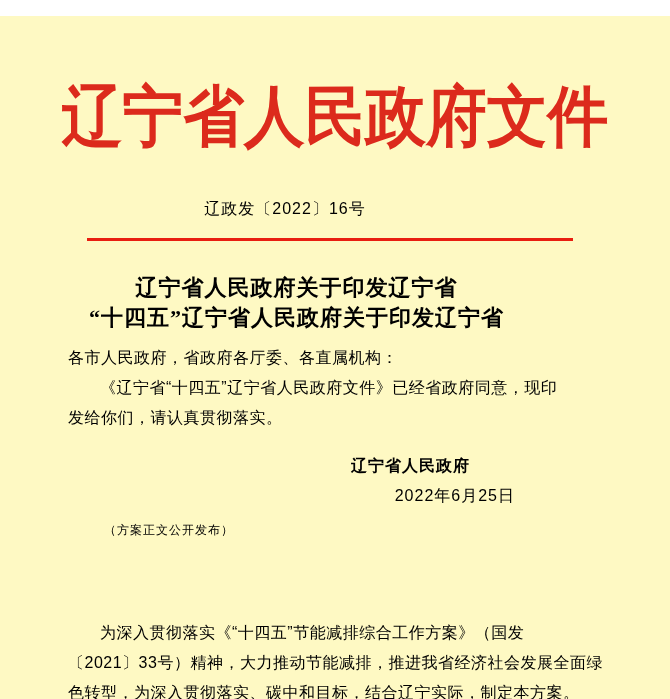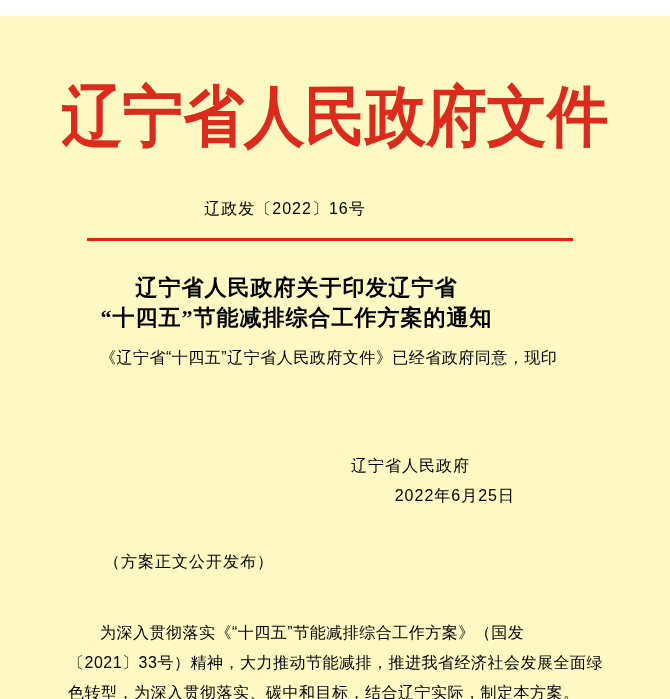--- a/index.html
+++ b/index.html
@@ -84,35 +84,36 @@
   }
   .indent { padding-left: 32px; }
   
   .sig-issuer {
     position: absolute;
     top: 440px;
     right: 200px;
     font-size: 16px;
     letter-spacing: 1px;
     white-space: nowrap;
+    font-weight: bold;
   }
   .sig-date {
     position: absolute;
     top: 470px;
     right: 155px;
     font-size: 16px;
     letter-spacing: 1px;
     white-space: nowrap;
   }
   
   .release-note {
     position: absolute;
-    top: 536px;
+    top: 506px;
     left: 104px;
-    font-size: 16px;
+    font-size: 12px;
     letter-spacing: 1px;
     white-space: nowrap;
   }
   
   .plan-title {
     position: absolute;
     top: 556px;
     left: 0;
     width: 670px;
     text-align: center;
@@ -129,25 +130,27 @@
 <div class="page">
 
   <div class="header-title">辽宁省人民政府文件</div>
 
   <div class="doc-number">辽政发〔2022〕16号</div>
 
   <div class="red-rule"></div>
 
   <div class="notice-title">
     <div>辽宁省人民政府关于印发辽宁省</div>
-    <div>“十四五”节能减排综合工作方案的通知</div>
+    <div>“十四五”辽宁省人民政府关于印发辽宁省</div>
   </div>
 
   <div class="notice-body">
+    <div class="body-line">各市人民政府，省政府各厅委、各直属机构：</div>
     <div class="body-line indent">《辽宁省“十四五”辽宁省人民政府文件》已经省政府同意，现印</div>
+    <div class="body-line">发给你们，请认真贯彻落实。</div>
   </div>
 
   <div class="sig-issuer">辽宁省人民政府</div>
 
   <div class="sig-date">2022年6月25日</div>
 
   <div class="release-note">（方案正文公开发布）</div>
 
 
   <div class="plan-body">

